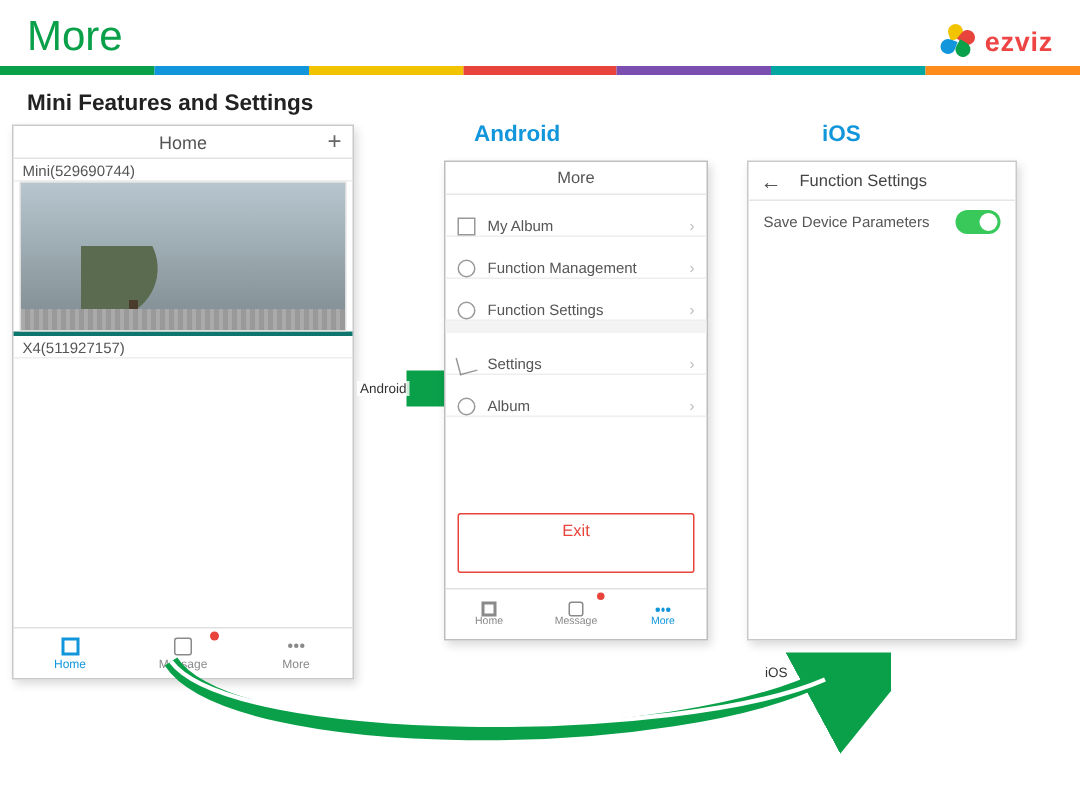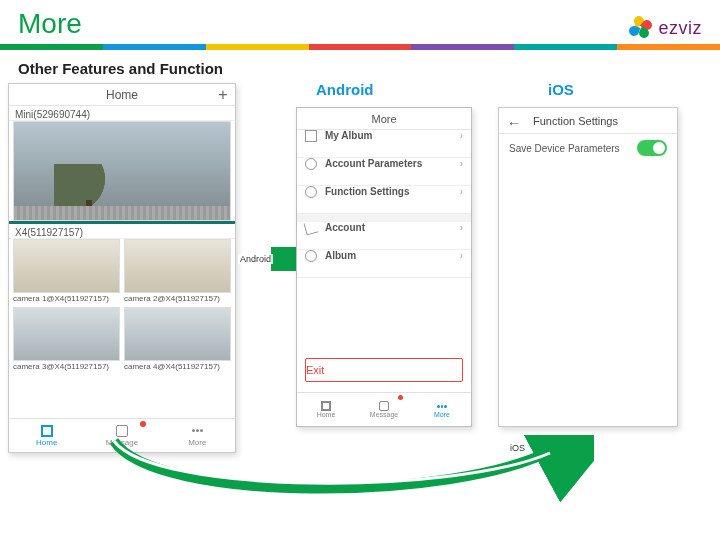--- a/index.html
+++ b/index.html
@@ -8,21 +8,21 @@
   
   .title-row { display: flex; justify-content: space-between; align-items: flex-end; padding: 8px 18px 2px 18px; }
   .title { font-size: 28px; font-weight: 400; color: #0aa04a; font-family: Verdana, Geneva, sans-serif; }
   .logo { display: flex; align-items: center; gap: 6px; }
   .logo-mark { width: 24px; height: 24px; position: relative; }
   .petal { position: absolute; width: 10px; height: 10px; border-radius: 50% 50% 50% 0; }
   .p1 { background:#f2c400; top:0; left:6px; transform:rotate(-20deg); }
   .p2 { background:#e8443b; top:4px; left:14px; transform:rotate(40deg); }
   .p3 { background:#09a14a; top:12px; left:11px; transform:rotate(120deg); }
   .p4 { background:#1296db; top:10px; left:1px; transform:rotate(200deg); }
-  .logo-text { font-size: 18px; font-weight: 400; color:#701a75; letter-spacing: 0.5px; }
+  .logo-text { font-size: 18px; font-weight: 700; color:#ef4444; letter-spacing: 0.5px; }
 
   .stripe { height: 6px; display:flex; margin-top:2px; }
   .stripe div { flex:1; }
   .s1{background:#0aa04a}.s2{background:#1296db}.s3{background:#f2c400}.s4{background:#e8443b}.s5{background:#7a4fb0}.s6{background:#00a6a0}.s7{background:#ff8c1a}
 
   .subhead { padding: 10px 18px 6px 18px; font-size: 15px; font-weight: 700; color:#222; font-family: Verdana, Geneva, sans-serif; }
 
   .stage { position: relative; padding: 0 18px; height: 420px; }
 
   
@@ -58,27 +58,27 @@
   .arrow-head { width:0; height:0; border-top:18px solid transparent; border-bottom:18px solid transparent; border-left:20px solid #0aa04a; }
 
   
   .col-head { position:absolute; font-size:15px; font-weight:700; color:#1296db; font-family:Verdana,Geneva,sans-serif; }
   #hd-android { left:316px; top:-2px; }
   #hd-ios { left:548px; top:-2px; }
 
   
   #ph2 { left:296px; top:24px; width:176px; height:320px; display:flex; flex-direction:column; border-color:#bdbdbd; }
   #ph2 .hdr { height:22px; border-bottom:1px solid #e6e6e6; text-align:center; font-size:11px; color:#555; line-height:22px; }
-  .li { height:28px; border-bottom:1px solid #eee; display:flex; align-items:flex-start; padding:0 8px; font-size:10px; color:#555;font-weight:bold; }
+  .li { height:28px; border-bottom:1px solid #eee; display:flex; align-items:flex-end; padding:0 8px; font-size:10px; color:#555; }
   .li .ic { width:12px;height:12px;margin-right:8px; opacity:0.6; }
   .li .chev { margin-left:auto; color:#bbb; font-size:10px; }
   .gap { height:8px; background:#f3f3f3; }
   #ph2 .btns { margin-top:auto; padding:6px 8px 4px 8px; }
   .btn-red { height:24px; background:#e8443b; color:#fff; font-size:11px; border-radius:2px; text-align:center; line-height:24px; margin-bottom:6px; }
-  .btn-out { height:24px; border:1px solid #e8443b; color:#e8443b; font-size:11px; border-radius:2px; line-height:22px; }
+  .btn-out { height:40px; border:1px solid #e8443b; color:#e8443b; font-size:11px; border-radius:2px; text-align:center; line-height:22px; }
   #ph2 .tabbar { height:34px; border-top:1px solid #e0e0e0; display:flex; margin-top:6px; }
   #ph2 .tabbar .tab { flex:1; display:flex; flex-direction:column; align-items:center; justify-content:center; font-size:7px; color:#8a8a8a; position:relative; }
   #ph2 .tabbar .tab.active { color:#1296db; }
   #ph2 .tabbar .tdot { position:absolute; top:2px; right:10px; width:5px;height:5px;border-radius:50%; background:#e8443b; }
 
   
   #ph3 { left:498px; top:24px; width:180px; height:320px; }
   #ph3 .hdr { height:26px; border-bottom:1px solid #e6e6e6; display:flex; align-items:center; padding:0 8px; font-size:11px; color:#444; }
   #ph3 .hdr .back { font-size:14px; color:#555; margin-right:12px; }
   #ph3 .row { display:flex; align-items:center; padding:6px 10px; font-size:10px; color:#555; justify-content:space-between; }
@@ -119,59 +119,41 @@
 <div class="stripe">
   <div class="s1"></div>
     <div class="s2"></div>
     <div class="s3"></div>
     <div class="s4"></div>
     <div class="s5"></div>
     <div class="s6"></div>
     <div class="s7"></div>
 </div>
 
-<div class="subhead">Other Features and Function</div>
+<div class="subhead">Mini Features and Settings</div>
 
 <div class="stage">
 
   <div class="col-head" id="hd-android">Android</div>
   <div class="col-head" id="hd-ios">iOS</div>
 
   <div id="ph1" class="phone">
     <div class="topbar">
       <div style="width:24px"></div>
       <div class="center">Home</div>
       <div class="plus">+</div>
     </div>
     <div class="cam-label">Mini(529690744)</div>
     <div class="vidthumb big">
       <div class="tree"></div>
         <div class="trunk"></div>
         <div class="fence"></div>
       <div class="ts"></div>
     </div>
     <div class="cam-label" style="border-top:3px solid #0f766e">X4(511927157)</div>
-    <div class="row4">
-      <div>
-        <div class="th meet"></div>
-        <div class="cap">camera 1@X4(511927157)</div>
-      </div>
-      <div>
-        <div class="th meet"></div>
-        <div class="cap">camera 2@X4(511927157)</div>
-      </div>
-      <div>
-        <div class="th"></div>
-        <div class="cap">camera 3@X4(511927157)</div>
-      </div>
-      <div>
-        <div class="th"></div>
-        <div class="cap">camera 4@X4(511927157)</div>
-      </div>
-    </div>
     <div class="fill"></div>
     <div class="tabbar">
       <div class="tab active">
         <div class="ic i-sq"></div>
         <span>Home</span>
       </div>
       <div class="tab">
         <div class="ic i-msg"></div>
         <div class="dot"></div>
         <span>Message</span>
@@ -195,32 +177,32 @@
 
   <div id="ph2" class="phone">
     <div class="hdr">More</div>
     <div class="li">
       <div class="ic i-photo"></div>
       <span>My Album</span>
       <span class="chev">›</span>
     </div>
     <div class="li">
       <div class="ic i-person"></div>
-      <span>Account Parameters</span>
+      <span>Function Management</span>
       <span class="chev">›</span>
     </div>
     <div class="li">
       <div class="ic i-gear"></div>
       <span>Function Settings</span>
       <span class="chev">›</span>
     </div>
     <div class="gap"></div>
     <div class="li">
       <div class="ic i-edit"></div>
-      <span>Account</span>
+      <span>Settings</span>
       <span class="chev">›</span>
     </div>
     <div class="li">
       <div class="ic i-info"></div>
       <span>Album</span>
       <span class="chev">›</span>
     </div>
     <div class="btns">
       <div class="btn-out">Exit</div>
     </div>

